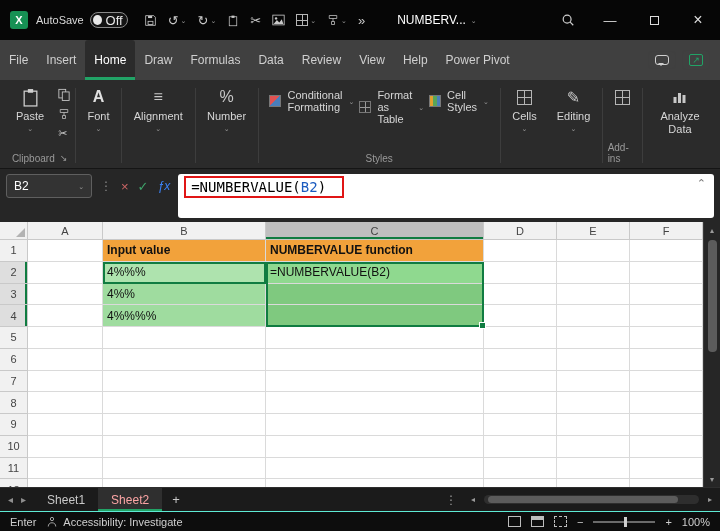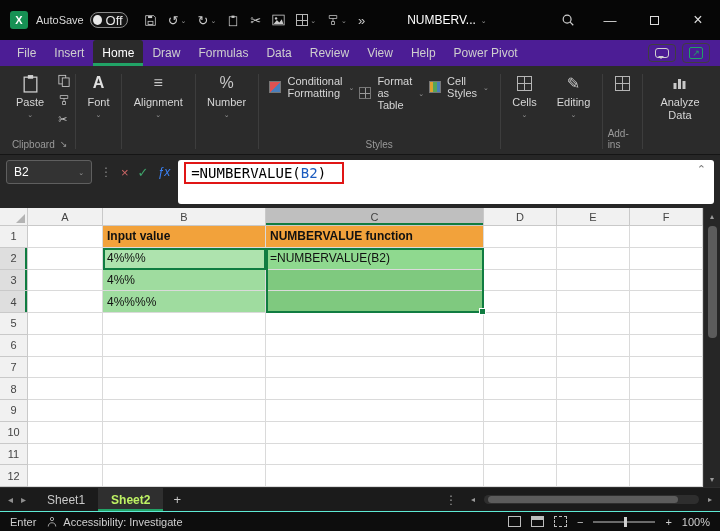--- a/index.html
+++ b/index.html
@@ -10,28 +10,28 @@
   
   .titlebar{height:40px;background:#060606;display:flex;align-items:center;color:#d9d9d9;font-size:11px;padding-left:10px;gap:8px;flex:0 0 auto}
   .excel-logo{width:18px;height:18px;background:#169154;border-radius:3px;color:#fff;font-weight:bold;font-size:11px;display:flex;align-items:center;justify-content:center}
   .autosave{display:flex;align-items:center;gap:6px}
   .toggle{width:38px;height:16px;border:1px solid #8a8a8a;border-radius:9px;background:#141414;display:flex;align-items:center;gap:4px;padding:0 4px 0 2px}
   .knob{width:10px;height:10px;border-radius:50%;background:#e8e8e8}
   .toggle-label{font-size:13px;color:#e8e8e8}
   .qat{display:flex;align-items:center;gap:11px;margin-left:8px;color:#c9c9c9;font-size:13px}
   .qicon{display:flex;align-items:center;gap:2px;line-height:1}
   .chev{font-size:7px;color:#9a9a9a;line-height:1}
-  .tb-title{display:flex;align-items:center;gap:5px;margin-left:34px;font-size:12px;color:#fff}
+  .tb-title{display:flex;align-items:center;gap:5px;margin-left:24px;font-size:12px;color:#fff}
   .tb-right{margin-left:auto;display:flex;align-items:center;height:40px}
   .tb-search{width:40px;display:flex;align-items:center;justify-content:center}
   .win-btn{width:44px;height:40px;display:flex;align-items:center;justify-content:center;color:#dcdcdc;font-size:13px}
   .max-box{width:9px;height:9px;border:1px solid #dcdcdc;display:inline-block}
 
   
-  .tabrow{height:26px;background:#4c1d95;display:flex;align-items:stretch;padding-left:8px;flex:0 0 auto}
+  .tabrow{height:40px;background:#404040;display:flex;align-items:stretch;padding-left:0;flex:0 0 auto}
   .tab{padding:0 9px;font-size:12px;color:#cfcfcf;display:flex;align-items:center}
   .tab.active{background:#2b2b2b;color:#fff;box-shadow:inset 0 -3px 0 #21A366;border-radius:3px 3px 0 0}
   .tabrow-right{margin-left:auto;display:flex;align-items:center;gap:6px;padding-right:10px}
   .trbtn{border:1px solid #3f3f3f;border-radius:4px;padding:3px 6px;display:flex;align-items:center;justify-content:center}
   .bubble{width:14px;height:10px;border:1.5px solid #cfcfcf;border-radius:3px;position:relative}
   .bubble::after{content:"";position:absolute;left:2px;bottom:-5px;border:3px solid transparent;border-top-color:#cfcfcf}
   .sharebox{width:14px;height:12px;border:1.5px solid #21A366;border-radius:2px;color:#21A366;font-size:9px;display:flex;align-items:center;justify-content:center}
 
   
   .ribbon{height:88px;background:#2b2b2b;display:flex;color:#d6d6d6;padding:3px 4px 0 6px;flex:0 0 auto}
@@ -83,21 +83,21 @@
   .fillhandle{position:absolute;right:-4px;bottom:-4px;width:7px;height:7px;background:#107C41;border:1px solid #fff}
   .vscroll{width:17px;background:#262626;border-left:1px solid #3a3a3a;display:flex;flex-direction:column;align-items:center}
   .varrow{height:16px;width:100%;display:flex;align-items:center;justify-content:center;color:#9a9a9a;font-size:8px}
   .vthumb{width:9px;height:112px;background:#5c5c5c;border-radius:4px;margin-top:2px}
   .vspace{flex:1}
 
   
   .sheetbar{height:24px;background:#1b1b1b;display:flex;align-items:stretch;color:#c9c9c9;font-size:12px;flex:0 0 auto;border-top:1px solid #2e2e2e}
   .snav{display:flex;align-items:center;gap:8px;padding:0 8px;color:#8f8f8f;font-size:10px}
   .stab{padding:0 13px;display:flex;align-items:center}
-  .stab.active{background:#2f2f2f;color:#bef264;box-shadow:inset 0 -2px 0 #21A366;font-weight:bold}
+  .stab.active{background:#2f2f2f;color:#fca5a5;box-shadow:inset 0 -2px 0 #21A366;font-weight:normal}
   .sadd{padding:0 10px;display:flex;align-items:center;font-size:13px}
   .sheet-right{margin-left:auto;display:flex;align-items:center;gap:8px;padding-right:2px}
   .sdots{color:#9a9a9a}
   .hscroll{display:flex;align-items:center;gap:3px}
   .harrow{width:16px;height:16px;display:flex;align-items:center;justify-content:center;color:#9a9a9a;font-size:8px}
   .htrack{width:215px;height:9px;background:#2e2e2e;border-radius:5px;position:relative}
   .hthumb{position:absolute;left:4px;top:1px;width:190px;height:7px;background:#5c5c5c;border-radius:4px}
 
   
   .statusbar{height:20px;background:#0d0d0d;display:flex;align-items:center;color:#cfcfcf;font-size:11px;gap:12px;padding:0 10px;border-top:1px solid #5eead4;flex:0 0 auto}

